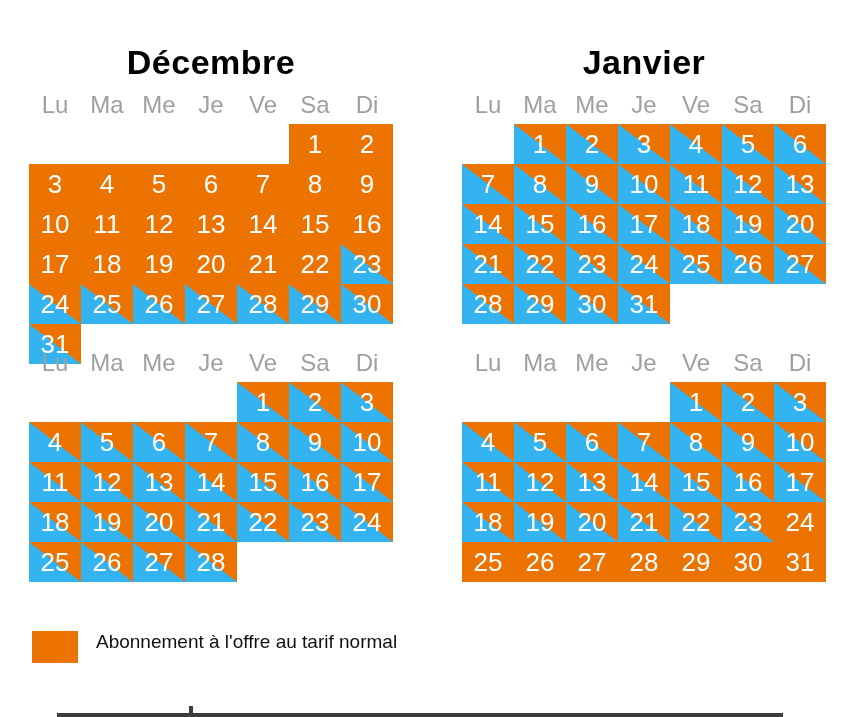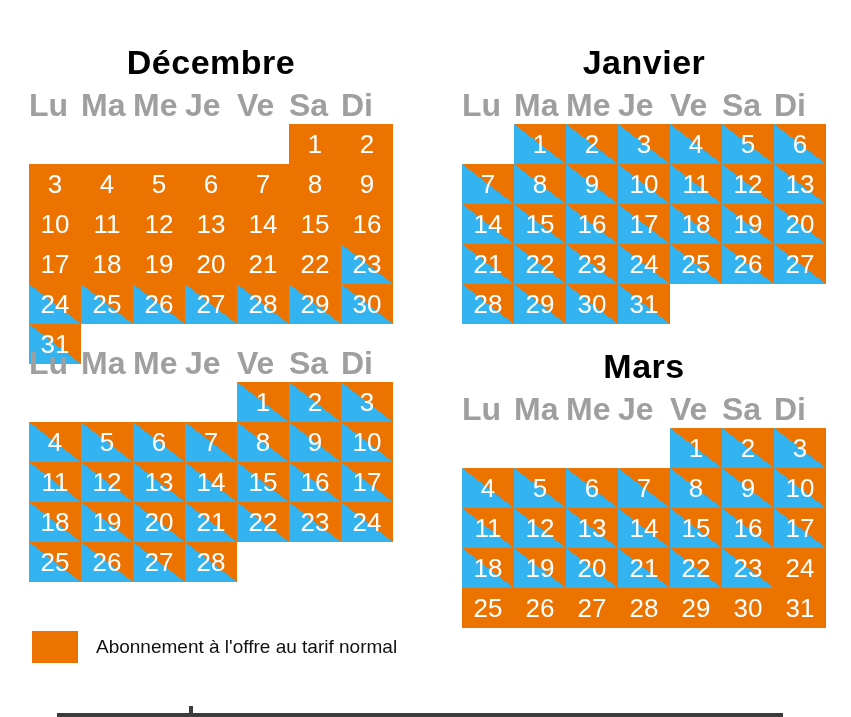--- a/index.html
+++ b/index.html
@@ -12,33 +12,33 @@
   .month-jan { left:462px; top:46px; }
   .month-feb { left:29px;  top:350px; }
   .month-mar { left:462px; top:350px; }
 
   .month-title {
     text-align:center; font-size:34px; font-weight:700; color:var(--c-title);
     height:32px; line-height:32px; margin-bottom:14px; letter-spacing:0.5px;
   }
   .weekday-row { display:grid; grid-template-columns:repeat(7,52px); height:26px; }
   .weekday-label {
-    font-size:32px; color:var(--c-weekday); line-height:26px;font-weight:bold;
+    text-align:center; font-size:24px; color:var(--c-weekday); line-height:26px;
   }
   .day-grid { display:grid; grid-template-columns:repeat(7,52px); grid-auto-rows:40px; margin-top:6px; }
   .day-cell { position:relative; display:flex; align-items:center; justify-content:center; }
   .day-cell.solid { background:var(--c-normal); }
   .day-cell.promo {
     background:linear-gradient(to bottom left, var(--c-normal) 49.7%, var(--c-promo) 50.3%);
   }
   .day-cell.empty { background:transparent; }
   .day-num { color:var(--c-daytext); font-size:26px; line-height:1; }
 
   .legend { position:absolute; left:32px; top:631px; }
-  .legend-row { display:flex; align-items:center; margin-bottom:8px; }
+  .legend-row { display:flex; align-items:flex-start; margin-bottom:8px; }
   .legend-swatch { width:46px; height:32px; margin-right:18px; }
   .legend-swatch.normal { background:var(--c-normal); }
   .legend-swatch.promo  { background:var(--c-promo); }
   .legend-label { font-size:19px; color:var(--c-legend); }
 
   .bottom-edge {
     position:absolute; left:57px; top:713px; width:726px; height:4px;
     background:var(--c-bar);
   }
   .bottom-edge-notch {
@@ -366,21 +366,20 @@
         </div>
         <div class="day-cell promo">
           <span class="day-num">27</span>
         </div>
         <div class="day-cell promo">
           <span class="day-num">28</span>
         </div>
       </div>
     </div>
   <div class="month month-mar">
-      <div class="month-title">Mars</div>
       <div class="weekday-row">
         <div class="weekday-label">Lu</div>
         <div class="weekday-label">Ma</div>
         <div class="weekday-label">Me</div>
         <div class="weekday-label">Je</div>
         <div class="weekday-label">Ve</div>
         <div class="weekday-label">Sa</div>
         <div class="weekday-label">Di</div>
       </div>
       <div class="day-grid">

